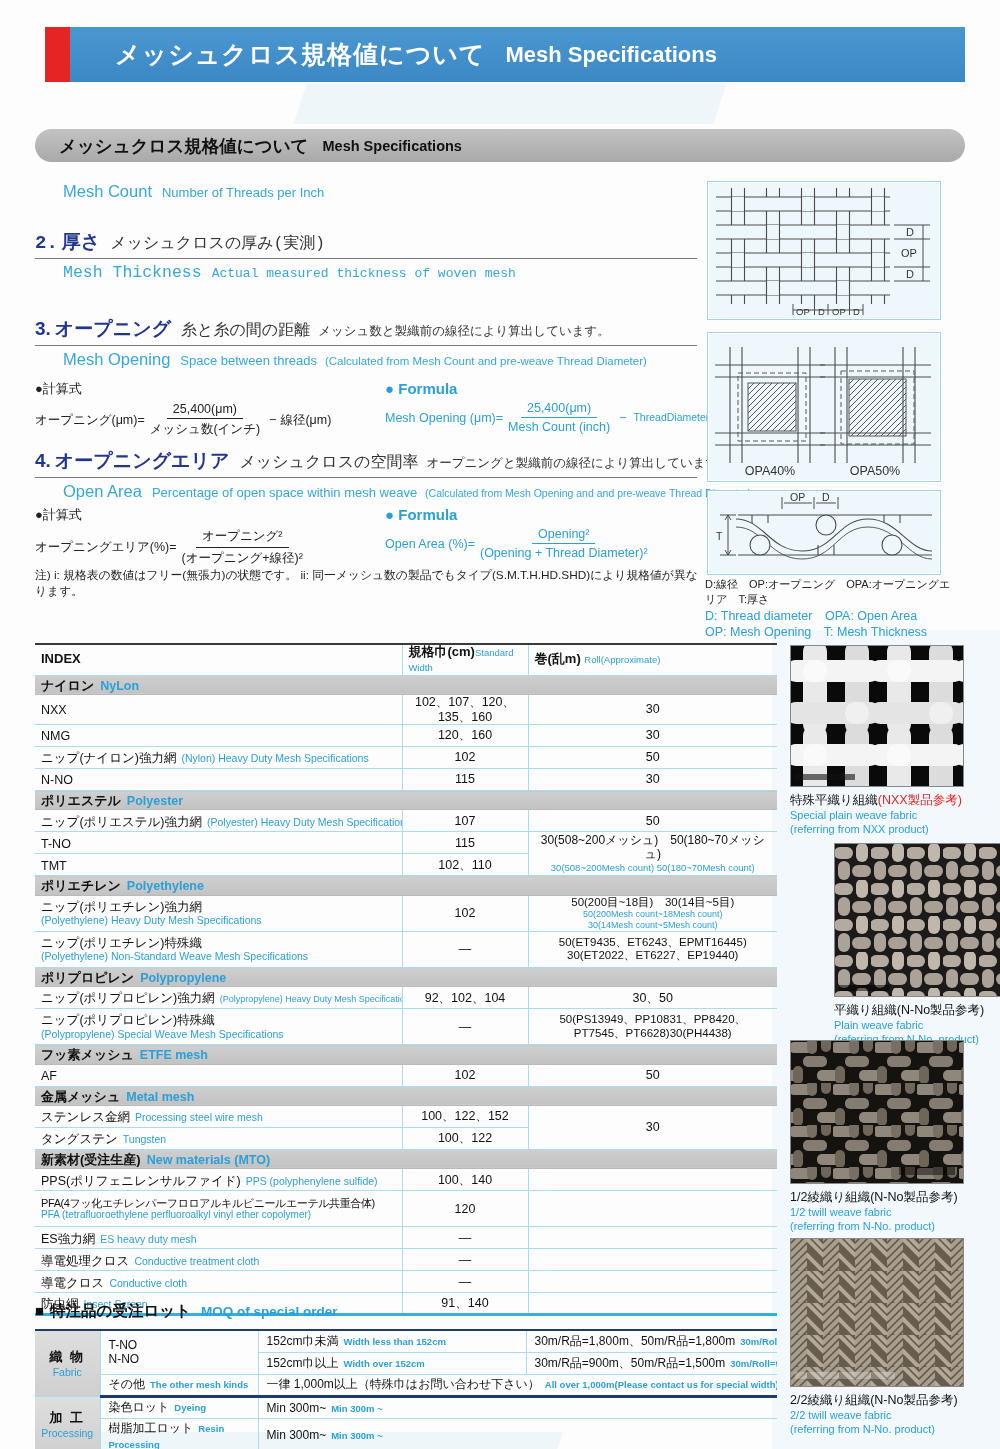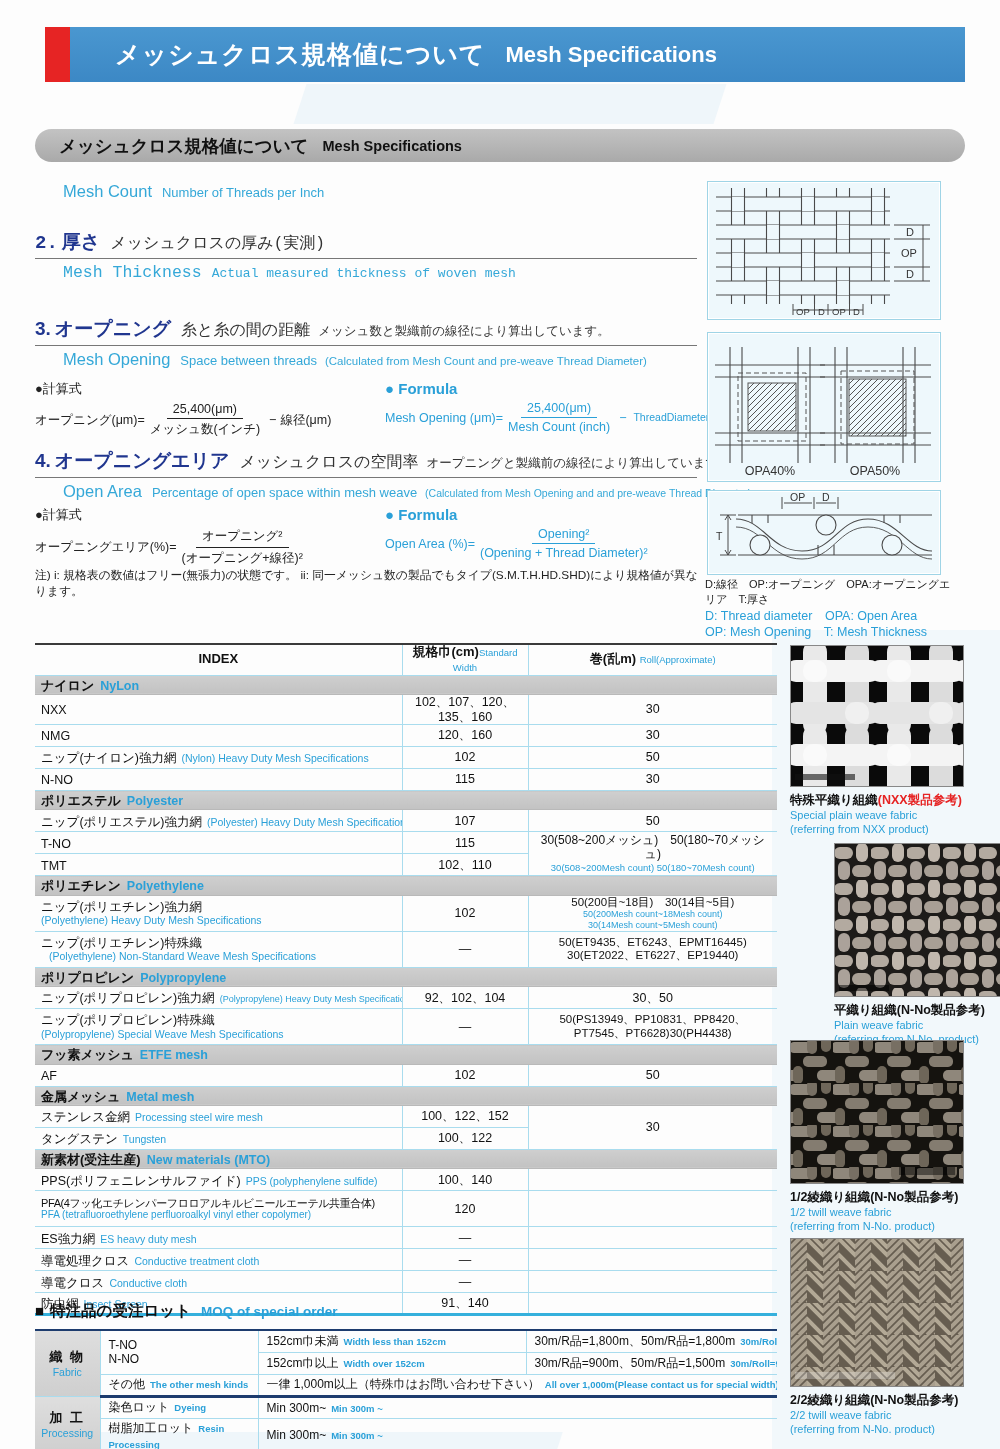--- a/index.html
+++ b/index.html
@@ -57,37 +57,37 @@
   
   .spec-wrap{left:35px;top:643px;width:742px;}
   table.spec{border-collapse:collapse;width:742px;table-layout:fixed;
              border-top:2px solid #3a3a3a;border-bottom:3px solid #35b0dc;}
   table.spec td{padding:0 6px;vertical-align:middle;line-height:1.15;border-bottom:1px solid #a9dcee;}
   table.spec tr.hd{height:24px;}
   table.spec tr.h1{height:22px;}
   table.spec tr.h2{height:36px;}
   table.spec tr.hs{height:18px;}
   table.spec td.vline{border-left:1px solid #a9dcee;}
-  table.spec tr.hd td{font-size:13px;font-weight:bold;text-align:center;color:#111;}
+  table.spec tr.hd td{font-size:13px;font-weight:bold;text-align:left;color:#111;}
   table.spec tr.hd .small-en{font-size:9.5px;color:#2aa0d8;font-weight:normal;}
   table.spec tr.hs td{background:linear-gradient(#cfcfcf,#c2c2c2);border-bottom:1px solid #b9b9b9;}
   .sec-jp{font-size:13px;font-weight:bold;color:#111;}
   .sec-en{font-size:12.5px;font-weight:bold;color:#2aa0d8;margin-left:6px;}
   td.name{padding-left:8px;}
   .njp{font-size:12.5px;color:#111;}
   .nen{font-size:10.5px;color:#2aa0d8;margin-left:5px;}
   .nen.tight{font-size:9px;}
   .njp.small{font-size:11px;letter-spacing:-0.4px;white-space:nowrap;}
   td.c{text-align:center;font-size:12.5px;color:#111;}
   .rjp{font-size:11.5px;color:#111;text-align:center;}
   .ren{font-size:9px;color:#2aa0d8;text-align:center;line-height:1.2;}
   
   .photo-block{position:absolute;left:790px;width:176px;}
   .photo{width:172px;border:1px solid #888;display:block;}
-  .pcap-jp{font-size:12.5px;font-weight:bold;color:#111;margin-top:5px;white-space:nowrap;}
+  .pcap-jp{font-size:12.5px;font-weight:normal;color:#111;margin-top:5px;white-space:nowrap;}
   .pcap-jp .red{color:#e62424;}
   .pcap-en{font-size:11px;color:#2aa0d8;line-height:1.25;}
   
   .moq-title{left:35px;top:1301px;}
   .moq-title .bullet{font-size:15px;color:#111;}
   .moq-title .jp{font-size:15.5px;font-weight:bold;color:#111;margin-left:6px;}
   .moq-title .en{font-size:13.5px;font-weight:bold;color:#2aa0d8;margin-left:10px;}
   .moq-wrap{left:35px;top:1329px;width:742px;}
   table.moq{border-collapse:collapse;width:742px;table-layout:fixed;
             border-top:2px solid #1d3c6e;border-bottom:2px solid #1d3c6e;}
@@ -348,21 +348,21 @@
     <td class="c vline">102</td>
     <td class="vline">
       <div class="rjp">50(200目~18目)　30(14目~5目)</div>
       <div class="ren">50(200Mesh count~18Mesh count)</div>
       <div class="ren">30(14Mesh count~5Mesh count)</div>
     </td>
   </tr>
   <tr class="h2">
     <td class="name">
             <div class="njp">ニップ(ポリエチレン)特殊織</div>
-            <div class="nen" style="margin-left:8px">(Polyethylene) Non-Standard Weave Mesh Specifications</div>
+            <div class="nen" style="margin-left:0">(Polyethylene) Non-Standard Weave Mesh Specifications</div>
           </td>
     <td class="c vline">—</td>
     <td class="vline">
       <div class="rjp">50(ET9435、ET6243、EPMT16445)</div>
       <div class="rjp">30(ET2022、ET6227、EP19440)</div>
     </td>
   </tr>
   <tr class="hs">
           <td colspan="3"><span class="sec-jp">ポリプロピレン</span><span class="sec-en">Polypropylene</span></td>
         </tr>

